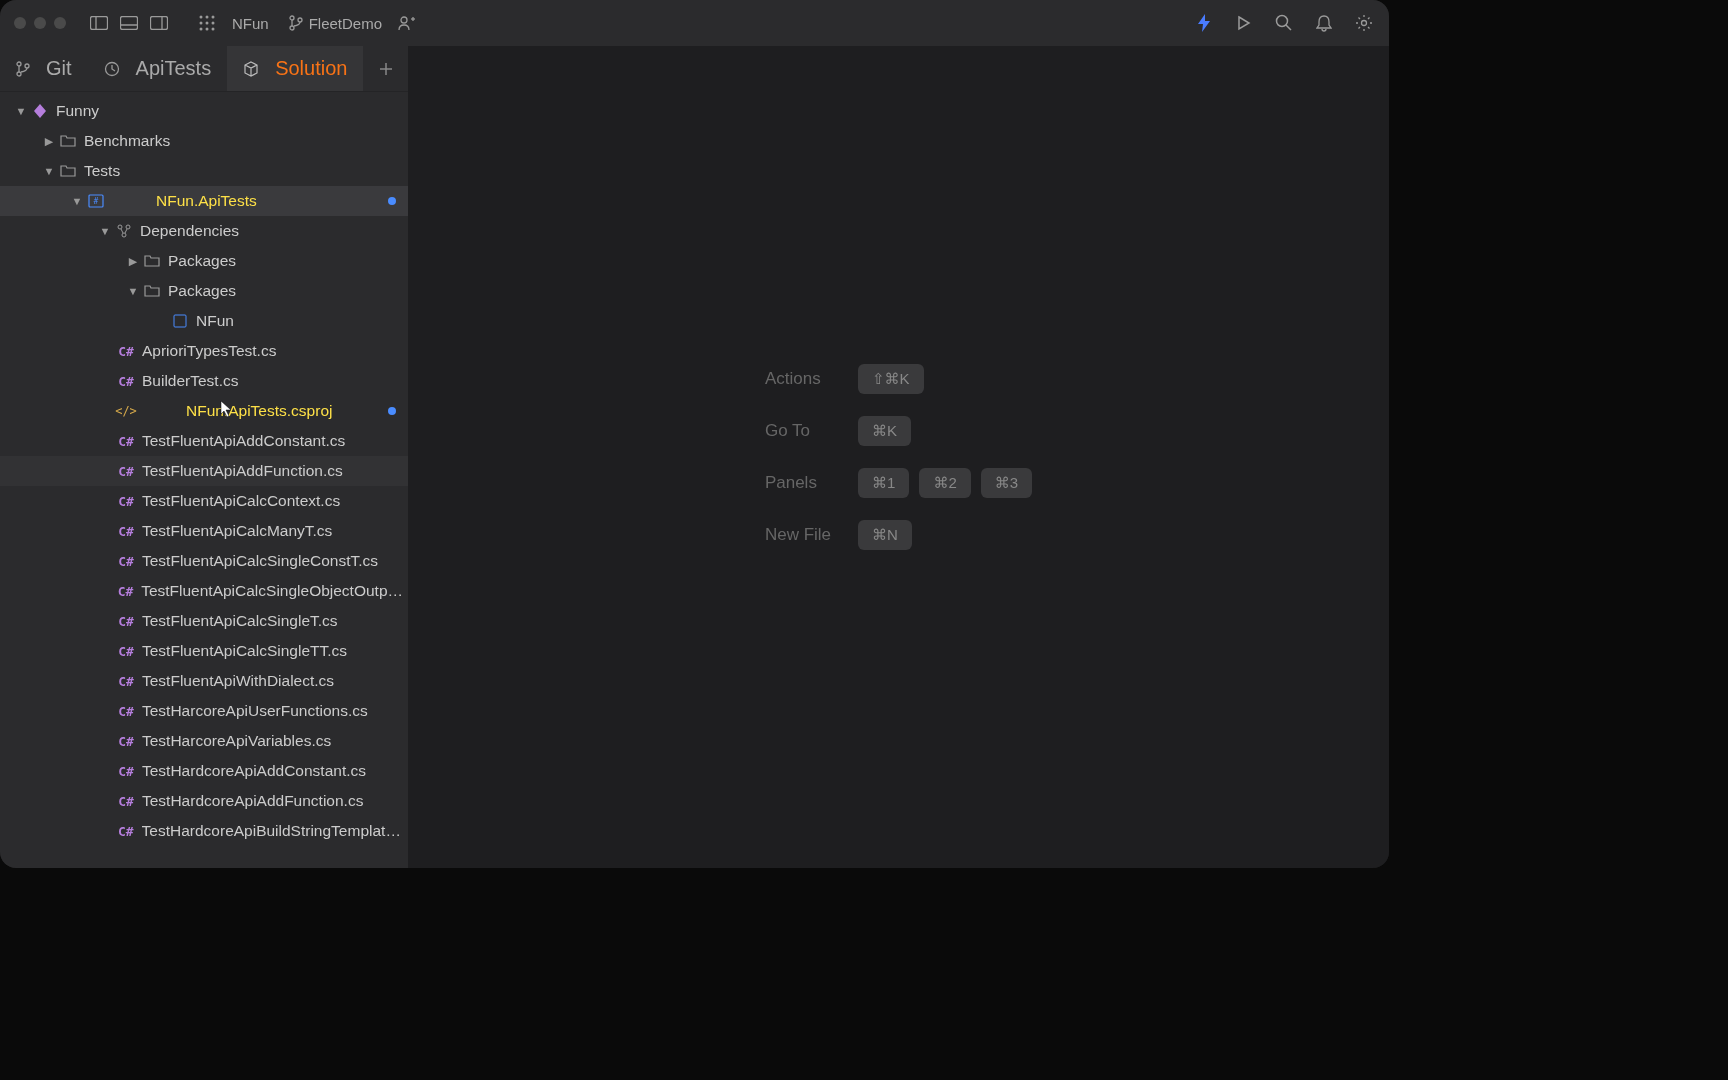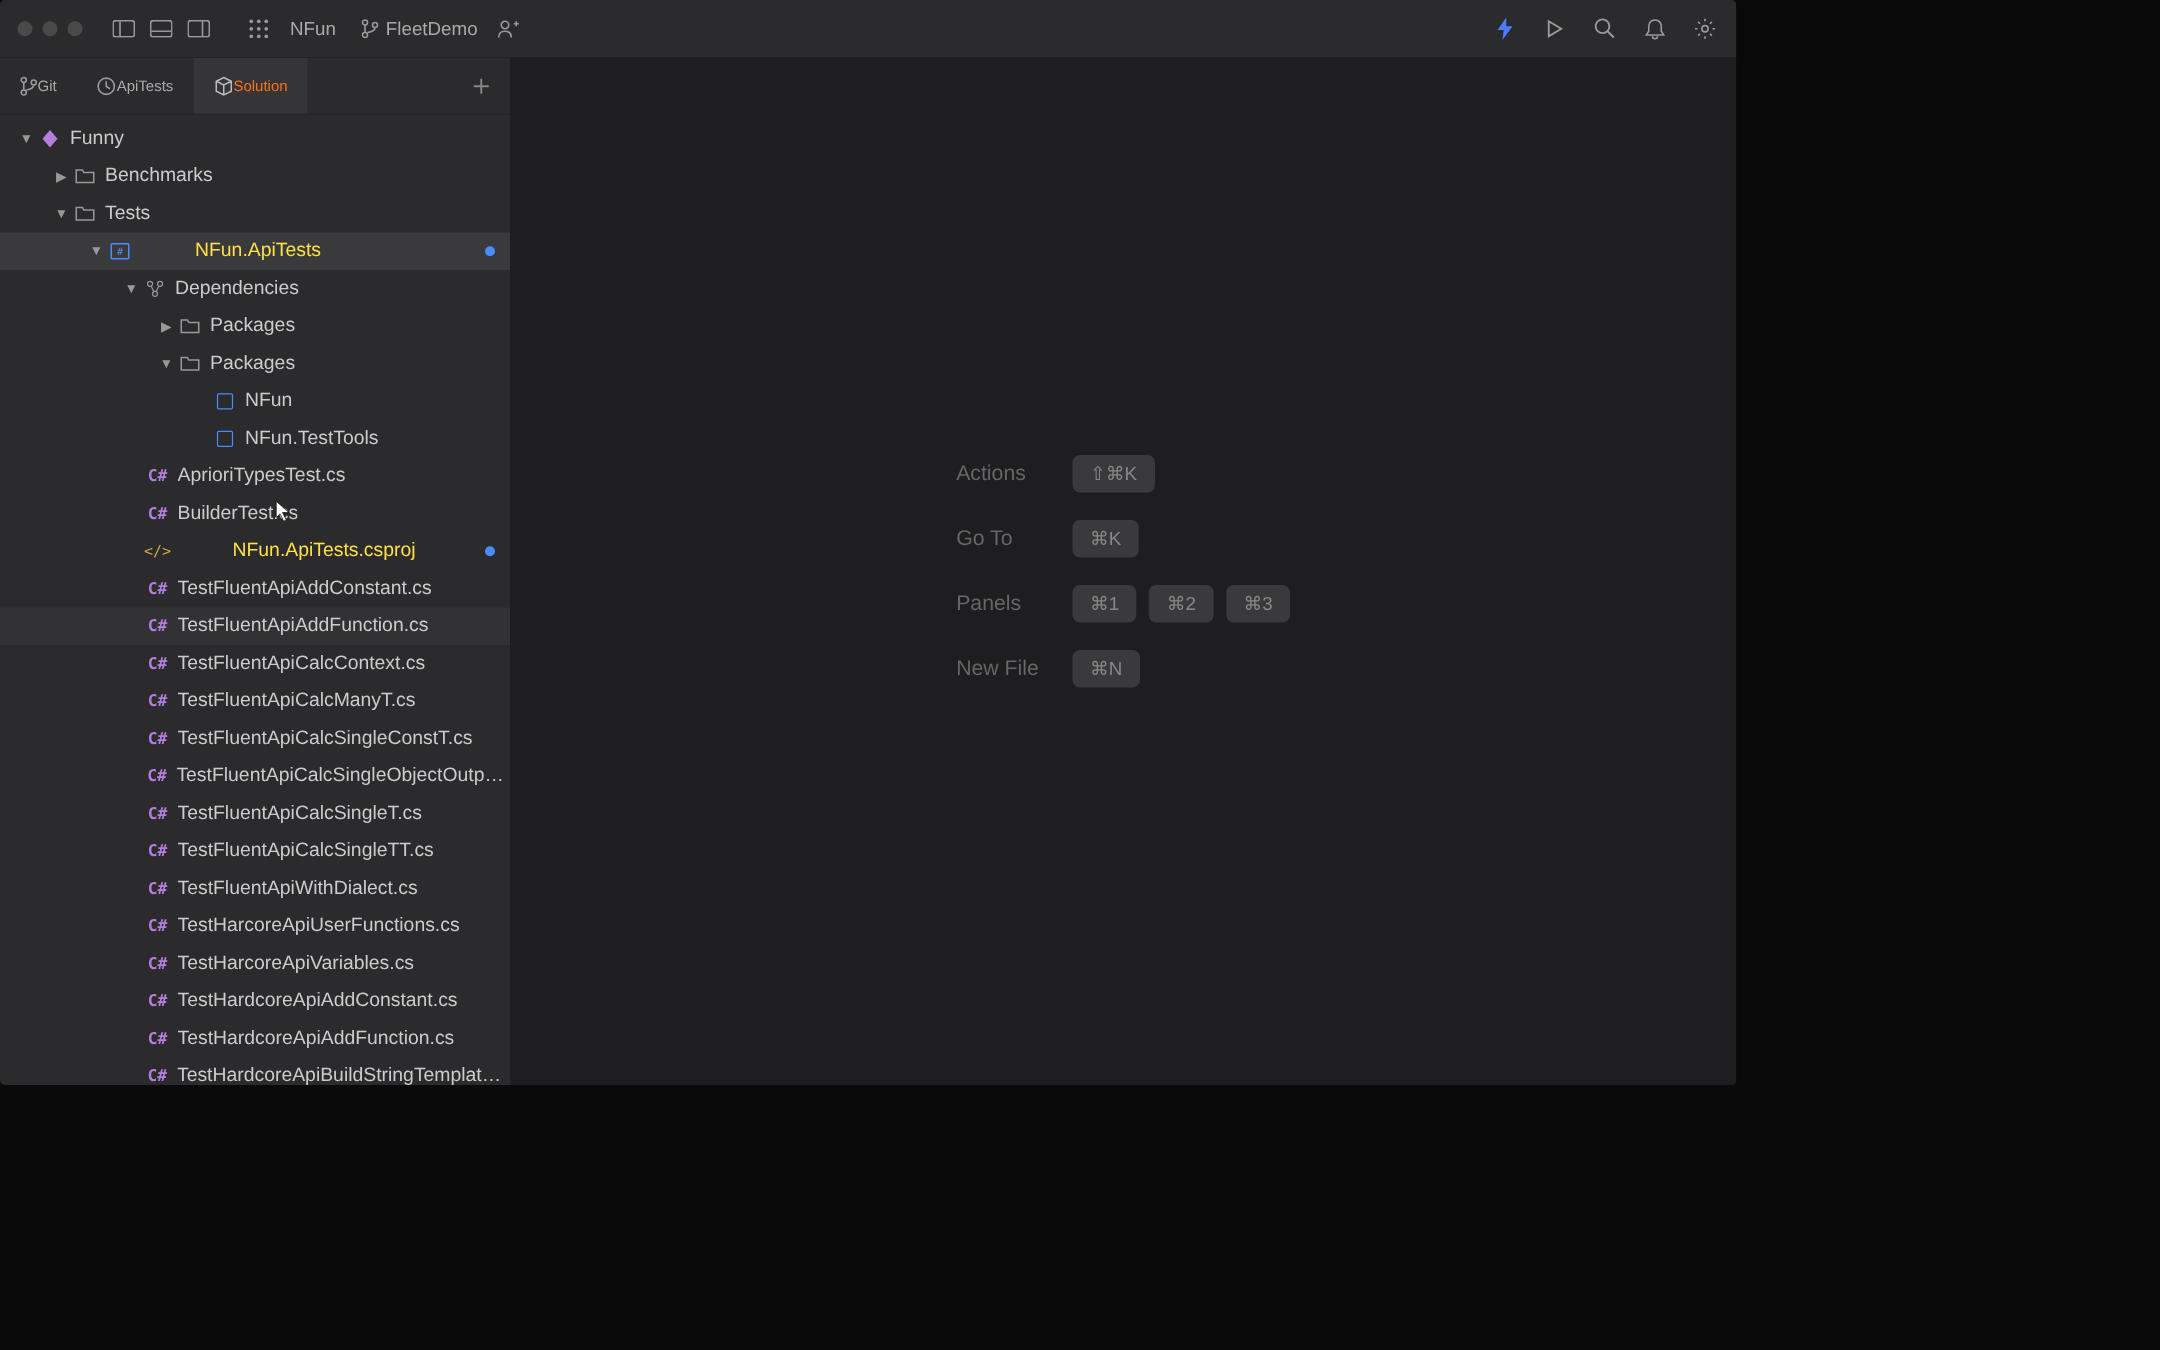--- a/index.html
+++ b/index.html
@@ -9,21 +9,21 @@
       background: #0a0a0a;
       font-family: -apple-system, BlinkMacSystemFont, "Segoe UI", sans-serif;
       overflow: hidden;
       color: #ccc;
     }
     .window {
       width: 1389px;
       height: 868px;
       margin: 0;
       background: #1a1a1a;
-      border-radius: 4px;
+      border-radius: 16px;
       overflow: hidden;
       display: flex;
       flex-direction: column;
     }
     .titlebar {
       height: 46px;
       background: #2b2b2d;
       display: flex;
       align-items: center;
       padding: 0 14px;
@@ -57,23 +57,23 @@
       flex-direction:column;
       overflow:hidden;
     }
     .tabs {
       display:flex;
       height:46px;
       align-items:stretch;
       border-bottom: 1px solid rgba(0,0,0,0.15);
     }
     .tab {
-      display:flex; align-items:center; gap:0;
+      display:flex; align-items:center; gap:16px;
       padding: 0 16px;
-      color:#aaa; font-size:12px;
+      color:#aaa; font-size:20px;
       cursor:pointer;
     }
     .tab.active { background:#353537; color:#f97316; }
     .tab-add { margin-left:auto; width:46px; display:flex; align-items:center; justify-content:center; color:#888;}
     .tree {
       flex:1;
       overflow:hidden;
       padding-top:4px;
     }
     .tree-row {
@@ -320,28 +320,20 @@
           <span class="label">Packages</span>
         </div>
         <div class="tree-row" style="padding-left:170px">
           <span class="icon">
               <svg width="14" height="14" viewBox="0 0 14 14">
                 <rect x="1" y="1" width="12" height="12" rx="1" fill="none" stroke="#4a8cff"></rect>
               </svg>
             </span>
           <span class="label">NFun</span>
         </div>
-        <div class="tree-row" style="padding-left:170px">
-          <span class="icon">
-              <svg width="14" height="14" viewBox="0 0 14 14">
-                <rect x="1" y="1" width="12" height="12" rx="1" fill="none" stroke="#4a8cff"></rect>
-              </svg>
-            </span>
-          <span class="label">NFun.TestTools</span>
-        </div>
 
         <div class="tree-row" style="padding-left:116px">
           <span class="icon cs-badge">C#</span>
           <span class="label">AprioriTypesTest.cs</span>
         </div>
         <div class="tree-row" style="padding-left:116px">
           <span class="icon cs-badge">C#</span>
           <span class="label">BuilderTest.cs</span>
         </div>
         <div class="tree-row" style="padding-left:116px">

